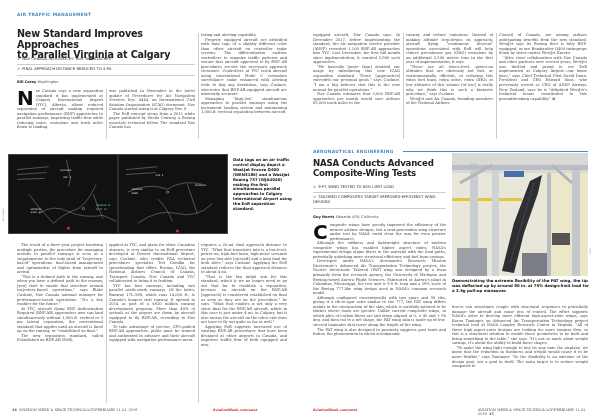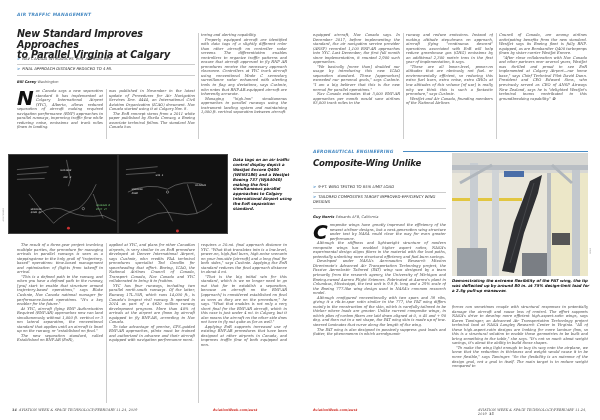--- a/index.html
+++ b/index.html
@@ -1,19 +1,19 @@
 <!DOCTYPE html>
 <html><head>
 <meta charset="utf-8">
 <style>
   * { box-sizing: border-box; margin: 0; padding: 0; }
   html, body { width: 600px; height: 420px; background: #fff; overflow: hidden; }
   body { position: relative; font-family: "DejaVu Serif", serif; color: #333; }
 
-  .page { position: absolute; top: 0; height: 420px; font-style: italic; }
+  .page { position: absolute; top: 0; height: 420px; }
   .page.left { left: 0; width: 300px; }
   .page.right { left: 300px; width: 300px; }
 
   .section-tag { position: absolute; font-family: "DejaVu Sans", sans-serif; font-weight: bold; font-size: 4.4px; letter-spacing: 0.3px; color: #4a8cc4; }
   .headline { position: absolute; font-family: "DejaVu Sans", sans-serif; font-weight: bold; color: #222; line-height: 1.12; letter-spacing: -0.2px; }
   .deck { position: absolute; font-family: "DejaVu Sans", sans-serif; font-size: 3.8px; color: #333; line-height: 1.3; }
   .deck .chev { color: #4a8cc4; font-weight: bold; margin-right: 2px; }
   .deck-item { border-bottom: 0.5px solid #ccc; padding: 2.2px 0; }
   .byline { position: absolute; font-family: "DejaVu Sans", sans-serif; font-size: 3.6px; color: #555; }
   .byline b { color: #222; }
@@ -153,21 +153,22 @@
   <div class="col-rule" style="left:196px; top:33px; height:106px;"></div>
   <div class="col" style="left:199px; top:33px; width:88px; height:106px;">
     <p class="noindent">Council of Canada, are among airlines anticipating benefits from the new standard. WestJet says its Boeing fleet is fully RNP-equipped, as are Bombardier Q400 turboprops flown by sister carrier WestJet Encore.</p>
     <p><span>"After close collaboration with Nav Canada and other partners over several years, WestJet was thrilled and proud to see EoR implemented at Calgary Airport—our home base," says Chief Technical Pilot David Dunn. President and CEO Edward Sims, who previously served as CEO of ANSP Airways New Zealand, says he is "delighted WestJet's technical teams contributed to this groundbreaking capability."</span> <span>❂</span></p>
   </div>
 
   <div class="section-tag" style="left:13px; top:149px;">AERONAUTICAL ENGINEERING</div>
   <div class="caption-blue-rule" style="left:103px; top:151px; width:185px;"></div>
 
   <div class="headline" style="left:13px; top:159px; font-size:8.6px; width:140px;">
-    <div>Composite-Wing Unlike</div>
+    <div>NASA Conducts Advanced</div>
+    <div>Composite-Wing Tests</div>
   </div>
 
   <div class="deck" style="left:13px; top:183px; width:133px;">
     <div class="deck-item"><span class="chev">&gt;</span><span>9-FT. WING TESTED TO 85% LIMIT LOAD</span></div>
     <div class="deck-item"><span class="chev">&gt;</span><span>TAILORED COMPOSITES TARGET IMPROVED-EFFICIENCY WING DESIGNS</span></div>
   </div>
 
   <div class="byline" style="left:13px; top:215px;">
     <b>Guy Norris</b> <span>Edwards AFB, California</span>
   </div>

